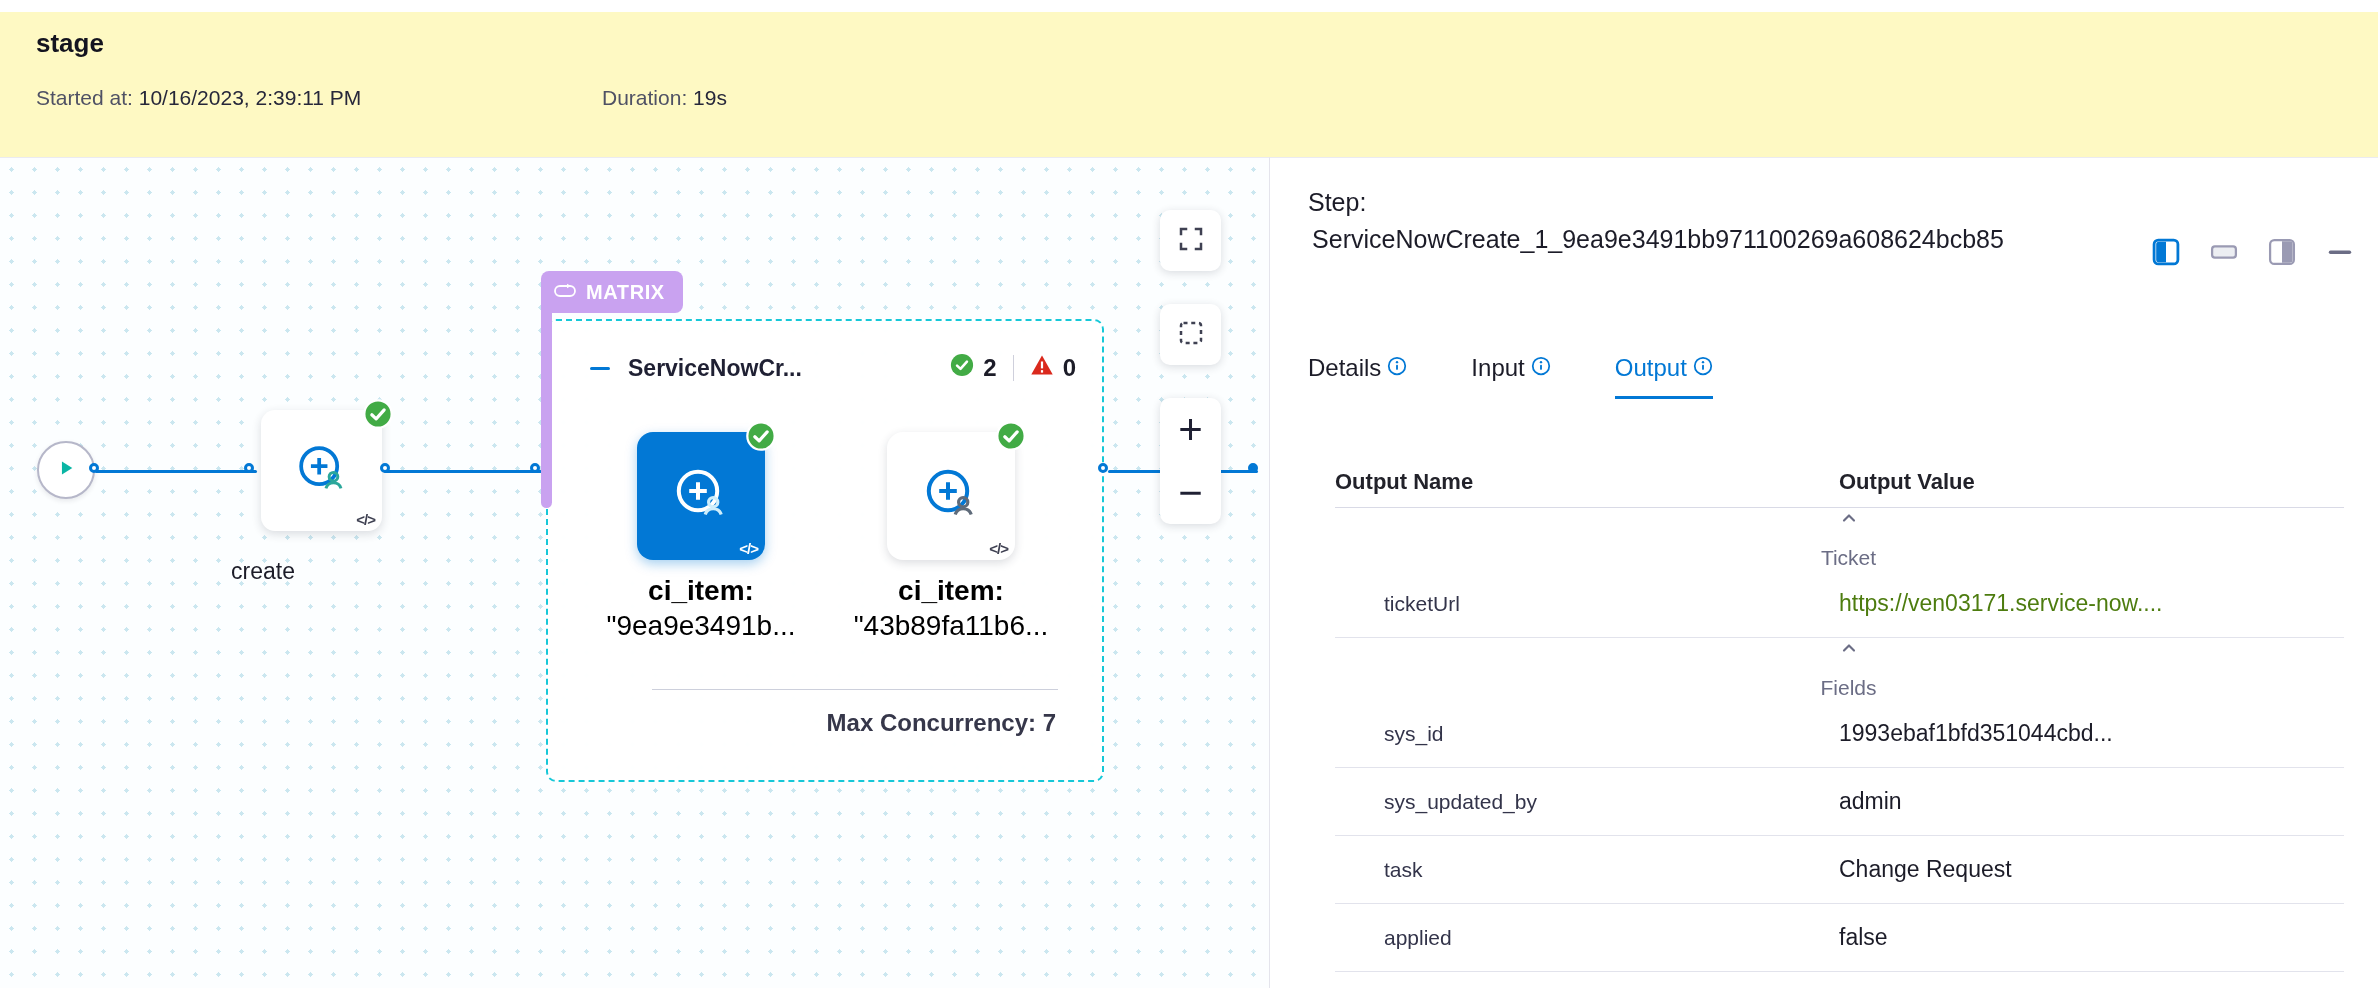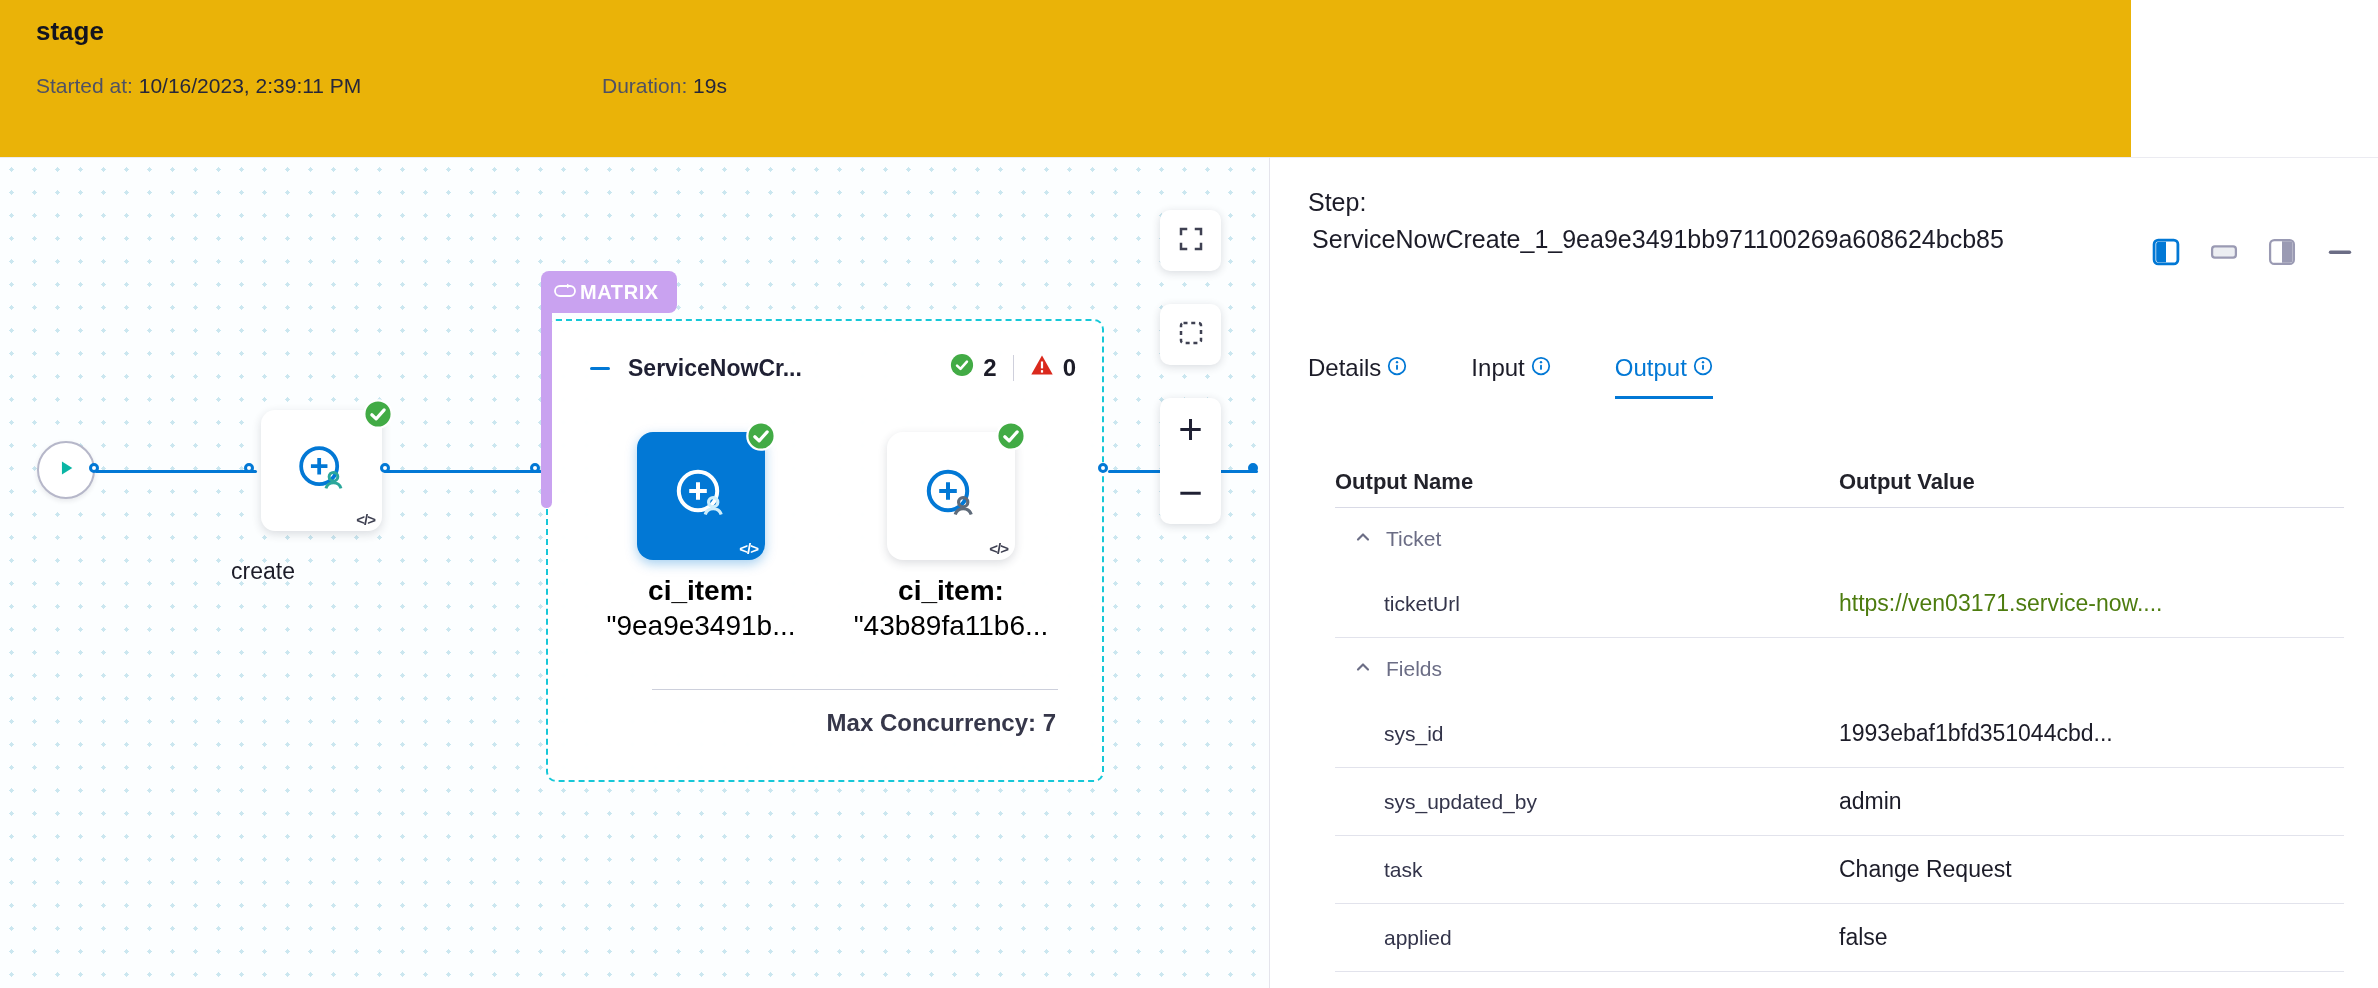--- a/index.html
+++ b/index.html
@@ -1,21 +1,21 @@
 <!DOCTYPE html>
 <html><head>
 <meta charset="utf-8">
 <style>
   * { margin:0; padding:0; box-sizing:border-box; }
   body { background:#fff; }
   .app { position:relative; width:2378px; height:988px; overflow:hidden;
          font-family:"Liberation Sans","DejaVu Sans",sans-serif; color:#1c1c28; }
 
   
-  .header { position:absolute; left:0; top:0; width:2131px; height:157px; background:#eab308; }
+  .header { position:absolute; left:0; top:12px; width:2378px; height:157px; background:#fef9c3; }
   .header-title { position:absolute; left:36px; top:16px; font-size:26px; font-weight:700; color:#14141f; }
   .header-meta { position:absolute; left:36px; top:74px; font-size:21px; color:#4f5164; }
   .header-duration { position:absolute; left:602px; top:74px; font-size:21px; color:#4f5164; }
   .meta-value { color:#26273a; }
 
   
   .canvas { position:absolute; left:0; top:157px; width:1269px; height:831px; overflow:hidden;
             background-color:#fcfeff; border-top:1px solid #ebebf1;
             background-image:radial-gradient(circle,#cbe7f0 2px,transparent 2.2px);
             background-size:23px 23px; }
@@ -33,21 +33,21 @@
                display:flex; align-items:center; justify-content:center; z-index:2; }
   .badge-check { position:absolute; top:-11px; right:-11px; width:30px; height:30px; }
   .code-glyph { position:absolute; right:7px; bottom:3px; font-size:15px; font-weight:700;
                 color:#3f4152; letter-spacing:-1px; }
   .code-glyph--white { color:#fff; }
   .create-label { position:absolute; left:231px; top:400px; width:181px; 
                   font-size:23px; color:#1c1c28; }
 
   .matrix-badge { position:absolute; left:541px; top:113px; height:42px; padding:0 18px 0 12px;
                   background:#c9a2f0; border-radius:8px 8px 8px 2px; display:flex; align-items:center;
-                  gap:3px; color:#fff; font-size:20px; font-weight:600; letter-spacing:.6px; z-index:4; }
+                  gap:9px; color:#fff; font-size:20px; font-weight:600; letter-spacing:.6px; z-index:4; }
   .matrix-bar { position:absolute; left:541px; top:150px; width:11px; height:200px;
                 background:#c9a2f0; border-radius:0 0 6px 6px; z-index:4; }
 
   .matrix-group { position:absolute; left:546px; top:161px; width:558px; height:463px;
                   border:2px dashed #16c8d8; border-radius:10px; background:rgba(255,255,255,.97); z-index:2; }
   .group-header { position:absolute; left:42px; right:26px; top:32px; display:flex; align-items:center; }
   .collapse-minus { width:20px; height:3px; background:#0278d5; border-radius:2px; margin-right:18px; flex:none; }
   .group-title { font-size:23px; font-weight:700; color:#1f2033; }
   .group-status { margin-left:auto; display:flex; align-items:center; gap:9px;
                   font-size:24px; font-weight:700; color:#1c1c28; }
@@ -88,21 +88,21 @@
   .tab { display:flex; align-items:center; gap:6px; font-size:24px; color:#1c1c28;
          padding-bottom:14px; cursor:pointer; border-bottom:3px solid transparent; }
   .tab--active { color:#0278d5; border-bottom-color:#0278d5; }
 
   .table { position:absolute; left:65px; top:298px; width:1009px; }
   .t-header { display:flex; align-items:center; height:52px; border-bottom:1px solid #d9dae6;
               font-size:22px; font-weight:700; color:#22222a; }
   .t-name-col { width:504px; flex:none; }
   .t-value-col { flex:1; min-width:0; }
   .t-group { display:flex; align-items:center; height:62px; gap:13px; padding-left:18px;
-             color:#6b6d85; font-size:21px; cursor:pointer; }
+             color:#6b6d85; font-size:21px; cursor:pointer;flex-direction:column; }
   .t-row { display:flex; align-items:center; height:68px; border-bottom:1px solid #e2e3ec; }
   .t-row .t-name-col { padding-left:49px; font-size:21px; color:#33344a; }
   .t-row .t-value-col { font-size:23px; color:#1c1c28; white-space:nowrap; overflow:hidden; }
   .link { color:#4d7c0f; cursor:pointer; }
 </style>
 </head>
 <body>
 
 <div class="app">
 

